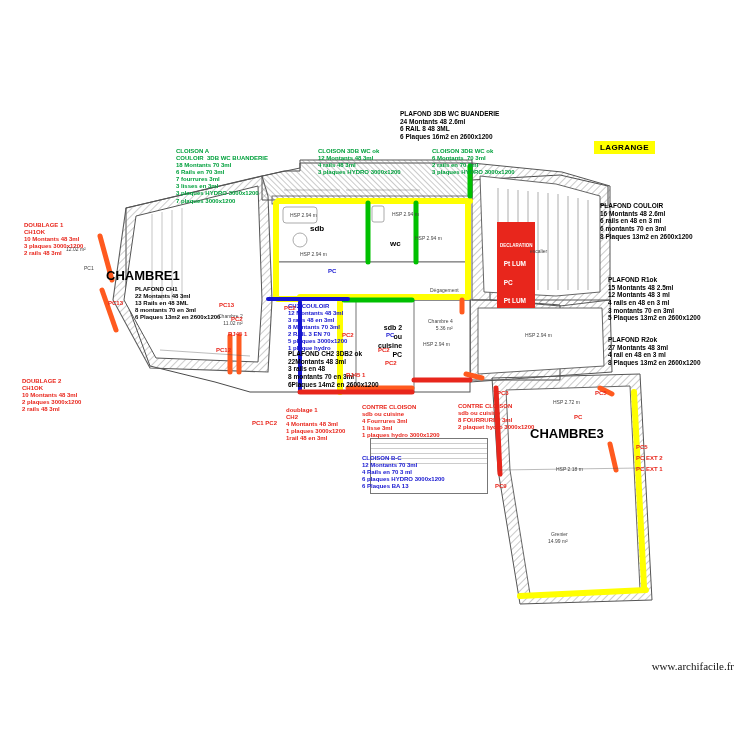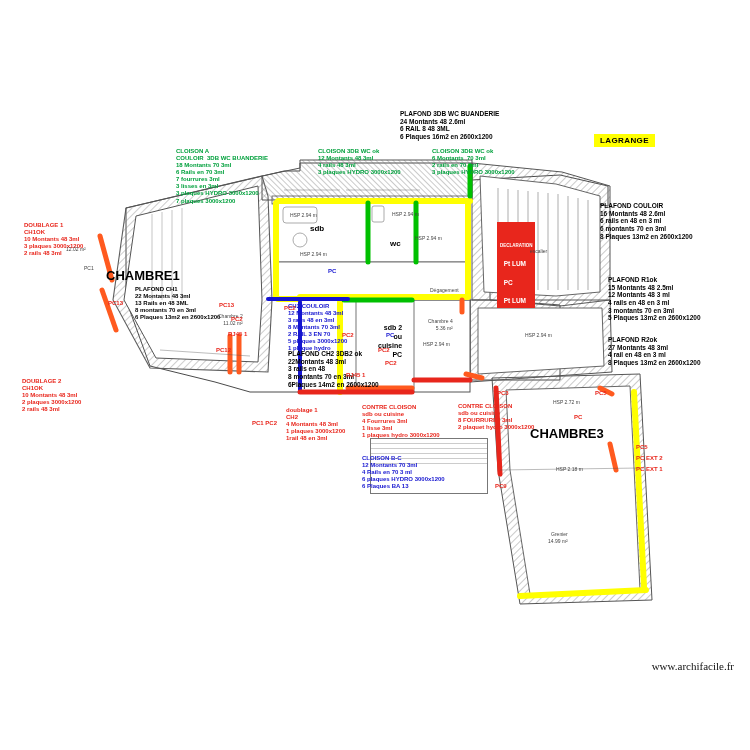--- a/index.html
+++ b/index.html
@@ -157,21 +157,21 @@
   </g>
 
   <g stroke="#888" stroke-width="0.5">
     <line x1="152" y1="214" x2="152" y2="300"></line>
     <line x1="162" y1="212" x2="162" y2="300"></line>
     <line x1="172" y1="210" x2="172" y2="300"></line>
     <line x1="182" y1="208" x2="182" y2="300"></line>
   </g>
 </svg>
 
-<div class="tag" style="left:594px;top:134px;">LAGRANGE</div>
+<div class="tag" style="left:594px;top:141px;">LAGRANGE</div>
 
 <div class="ptlum" style="left:497px;top:222px;">
   <span class="hdr">DECLARATION</span>
   <span>Pt LUM</span><br>
   <span>PC</span><br>
   <span>Pt LUM</span>
 </div>
 
 <div class="chambre" style="left:106px;top:268px;">CHAMBRE1</div>
 <div class="chambre" style="left:530px;top:426px;">CHAMBRE3</div>

